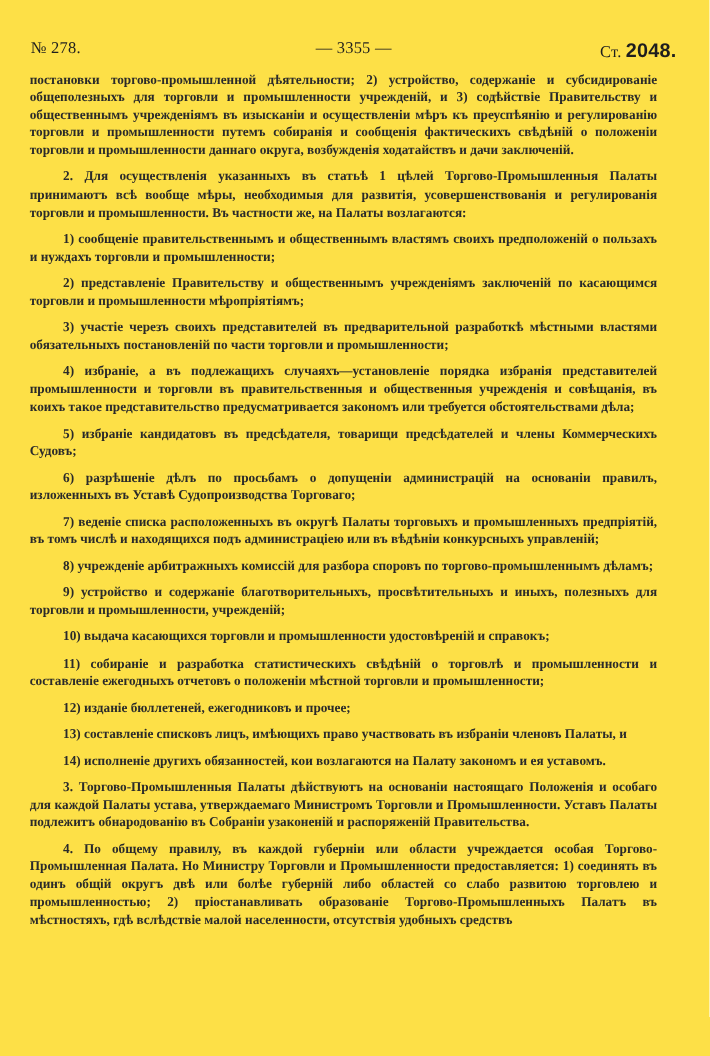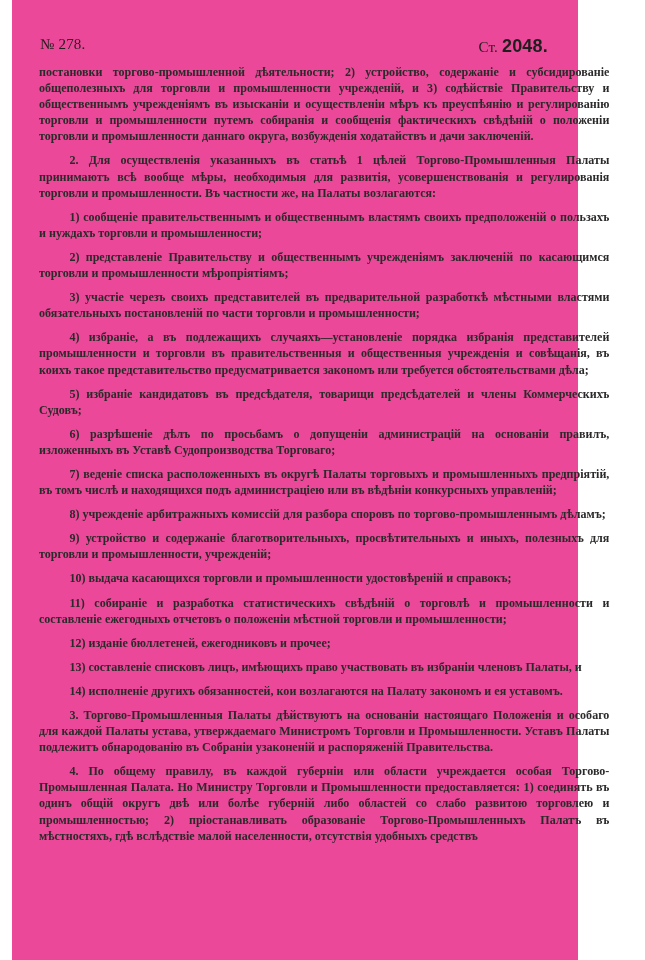--- a/index.html
+++ b/index.html
@@ -10,23 +10,23 @@
     body {
       width: 645px;
       height: 960px;
       overflow: hidden;
       position: relative;
       font-family: "Liberation Serif", "DejaVu Serif", serif;
       color: #1e1e1e;
     }
     .page {
       position: absolute;
-      left: 12px; top: 0;
-      width: 566px; height: 960px;
-      background: #ec4899;
+      left: 0; top: 0;
+      width: 645px; height: 960px;
+      background: #fde047;
     }
     .header {
       position: absolute;
       top: 36px;
       left: 28px;
       right: 30px;
       height: 20px;
       font-size: 15px;
       letter-spacing: 0.2px;
     }
@@ -54,20 +54,21 @@
     }
     .body-text p.cont { text-indent: 0; }
     .body-text p.section { margin-top: 4px; }
   </style>
 </head>
 <body>
 
 <div class="page">
   <div class="header">
     <span class="left">№ 278.</span>
+    <span class="center">— 3355 —</span>
     <span class="right"><span>Ст.</span> <b>2048.</b></span>
   </div>
 
   <div class="body-text">
     <p class="cont">постановки торгово-промышленной дѣятельности; 2) устройство, содержаніе и субсидированіе общеполезныхъ для торговли и промышленности учрежденій, и 3) содѣйствіе Правительству и общественнымъ учрежденіямъ въ изысканіи и осуществленіи мѣръ къ преуспѣянію и регулированію торговли и промышленности путемъ собиранія и сообщенія фактическихъ свѣдѣній о положеніи торговли и промышленности даннаго округа, возбужденія ходатайствъ и дачи заключеній.</p>
     <p class="section">2. Для осуществленія указанныхъ въ статьѣ 1 цѣлей Торгово-Промышленныя Палаты принимаютъ всѣ вообще мѣры, необходимыя для развитія, усовершенствованія и регулированія торговли и промышленности. Въ частности же, на Палаты возлагаются:</p>
     <p>1) сообщеніе правительственнымъ и общественнымъ властямъ своихъ предположеній о пользахъ и нуждахъ торговли и промышленности;</p>
     <p>2) представленіе Правительству и общественнымъ учрежденіямъ заключеній по касающимся торговли и промышленности мѣропріятіямъ;</p>
     <p>3) участіе черезъ своихъ представителей въ предварительной разработкѣ мѣстными властями обязательныхъ постановленій по части торговли и промышленности;</p>
     <p>4) избраніе, а въ подлежащихъ случаяхъ—установленіе порядка избранія представителей промышленности и торговли въ правительственныя и общественныя учрежденія и совѣщанія, въ коихъ такое представительство предусматривается закономъ или требуется обстоятельствами дѣла;</p>

